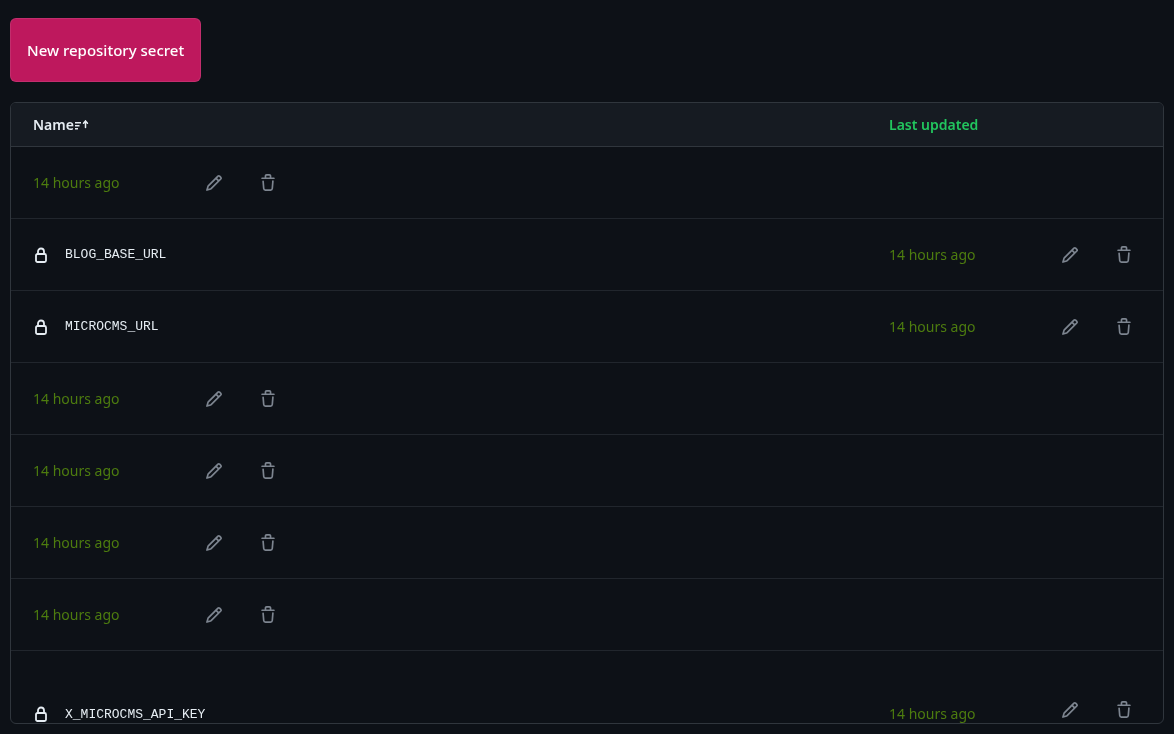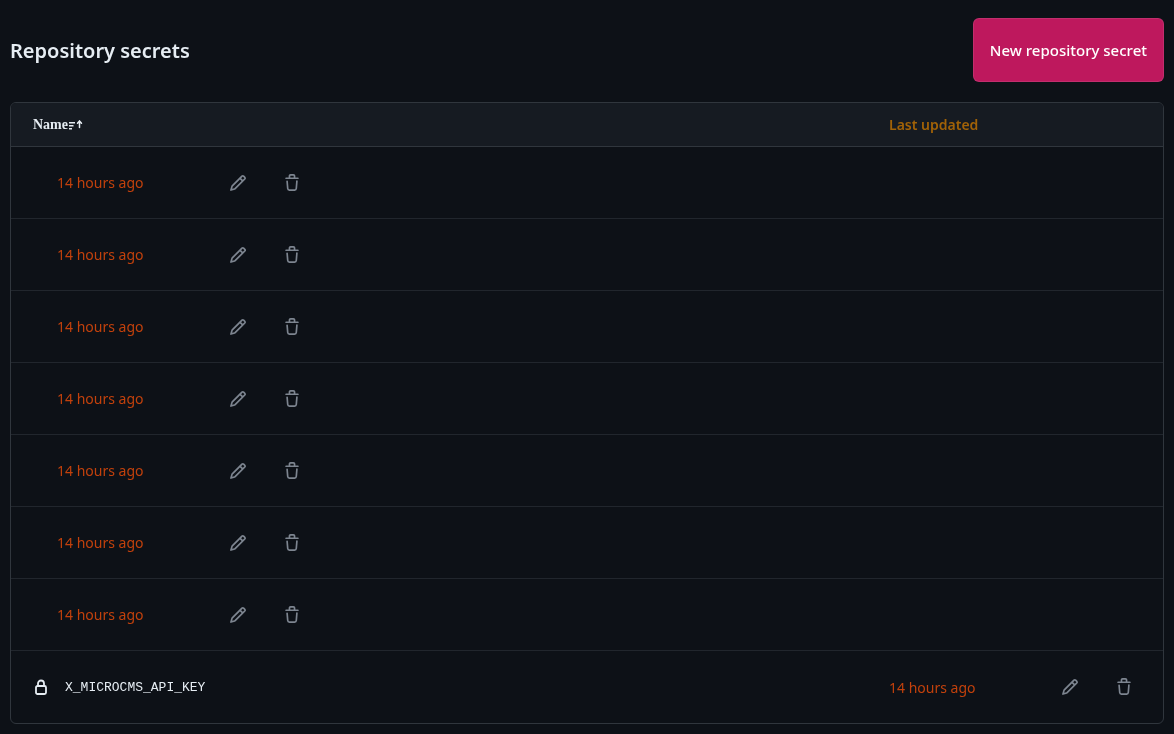--- a/index.html
+++ b/index.html
@@ -47,65 +47,63 @@
     border-bottom: 1px solid #30363d;
   }
   .col-name-header {
     flex: 1;
     display: flex;
     align-items: center;
     font-size: 14px;
     font-weight: 600;
     color: #e6edf3;
     cursor: pointer;
-    font-family: Liberation Serif, serif;
   }
   .sort-icon {
     display: inline-flex;
     color: #e6edf3;
   }
   .col-updated-header {
     width: 140px;
     font-size: 14px;
     font-weight: 600;
-    color: #a16207;
+    color: #22c55e;
   }
   .col-actions-header {
     width: 112px;
   }
   .table-row {
     display: flex;
     align-items: center;
     padding: 0 22px;
     height: 72px;
     border-bottom: 1px solid #21262d;
   }
-  .table-row:last-child { border-bottom: none; }
+  .table-row:last-child { border-bottom: none; align-items: flex-end; }
   .col-name {
     flex: 1;
     display: flex;
     align-items: center;
     gap: 16px;
   }
   .lock-icon {
     color: #e6edf3;
     display: inline-flex;
     width: 16px;
     flex-shrink: 0;
   }
   .secret-name {
     font-family: ui-monospace, SFMono-Regular, "SF Mono", Menlo, Consolas, "Liberation Mono", monospace;
     font-size: 13px;
     color: #e6edf3;
   }
   .col-updated {
     width: 140px;
     font-size: 14px;
-    color: #c2410c;
-    margin-left: 24px;
+    color: #4d7c0f;
   }
   .col-actions {
     width: 112px;
     display: flex;
     justify-content: flex-end;
     gap: 28px;
     padding-right: 4px;
   }
   .action-btn {
     background: none;
@@ -116,21 +114,20 @@
     display: inline-flex;
     align-items: center;
     justify-content: center;
   }
   svg { display: block; }
 </style>
 </head>
 <body>
 
 <div class="header-row">
-  <h2 class="page-title">Repository secrets</h2>
   <button class="new-secret-btn">New repository secret</button>
 </div>
 
 <div class="table">
   <div class="table-header">
     <div class="col-name-header">
       <span>Name</span>
       <span class="sort-icon">
         <svg width="16" height="16" viewBox="0 0 16 16" fill="currentColor">
           <path d="M1 5h6v1.5H1V5zm0 3h4.5v1.5H1V8zm0 3h3v1.5H1V11z"></path>
@@ -156,40 +153,58 @@
         <span>
           <svg width="18" height="18" viewBox="0 0 16 16" fill="currentColor">
             <path d="M11 1.75V3h2.25a.75.75 0 0 1 0 1.5H2.75a.75.75 0 0 1 0-1.5H5V1.75C5 .784 5.784 0 6.75 0h2.5C10.216 0 11 .784 11 1.75ZM6.5 3h3V1.75a.25.25 0 0 0-.25-.25h-2.5a.25.25 0 0 0-.25.25V3Zm-2.92 2.7a.75.75 0 0 1 .82.67l.54 6.48a.75.75 0 0 0 .748.687h4.624a.75.75 0 0 0 .748-.687l.54-6.48a.75.75 0 1 1 1.494.125l-.54 6.48A2.25 2.25 0 0 1 10.312 15H5.688a2.25 2.25 0 0 1-2.242-2.038l-.54-6.48a.75.75 0 0 1 .674-.782Z"></path>
           </svg>
         </span>
       </button>
     </div>
   </div>
 
   <div class="table-row">
-    <div class="col-updated">14 hours ago</div>
-    <div class="col-actions">
-      <button class="action-btn">
-        <span>
-          <svg width="18" height="18" viewBox="0 0 16 16" fill="currentColor">
-            <path d="M11.013 1.427a1.75 1.75 0 0 1 2.474 0l1.086 1.086a1.75 1.75 0 0 1 0 2.474l-8.61 8.61c-.21.21-.47.364-.756.445l-3.251.93a.75.75 0 0 1-.927-.928l.929-3.25c.081-.286.235-.547.445-.758l8.61-8.61Zm1.414 1.06a.25.25 0 0 0-.354 0L10.811 3.75l1.439 1.44 1.263-1.263a.25.25 0 0 0 0-.354l-1.086-1.086ZM11.189 6.25 9.75 4.81l-6.286 6.287a.253.253 0 0 0-.064.108l-.558 1.953 1.953-.558a.253.253 0 0 0 .108-.064L11.189 6.25Z"></path>
-          </svg>
-        </span>
-      </button>
-      <button class="action-btn">
-        <span>
-          <svg width="18" height="18" viewBox="0 0 16 16" fill="currentColor">
-            <path d="M11 1.75V3h2.25a.75.75 0 0 1 0 1.5H2.75a.75.75 0 0 1 0-1.5H5V1.75C5 .784 5.784 0 6.75 0h2.5C10.216 0 11 .784 11 1.75ZM6.5 3h3V1.75a.25.25 0 0 0-.25-.25h-2.5a.25.25 0 0 0-.25.25V3Zm-2.92 2.7a.75.75 0 0 1 .82.67l.54 6.48a.75.75 0 0 0 .748.687h4.624a.75.75 0 0 0 .748-.687l.54-6.48a.75.75 0 1 1 1.494.125l-.54 6.48A2.25 2.25 0 0 1 10.312 15H5.688a2.25 2.25 0 0 1-2.242-2.038l-.54-6.48a.75.75 0 0 1 .674-.782Z"></path>
-          </svg>
-        </span>
-      </button>
-    </div>
-  </div>
-
-  <div class="table-row">
+    <div class="col-name">
+      <span class="lock-icon">
+        <svg width="16" height="18" viewBox="0 0 16 18" fill="none" stroke="currentColor" stroke-width="1.8">
+          <rect x="3" y="8" width="10" height="8" rx="1.5"></rect>
+          <path d="M5 8V5.5a3 3 0 0 1 6 0V8"></path>
+        </svg>
+      </span>
+      <span class="secret-name">BLOG_BASE_URL</span>
+    </div>
+    <div class="col-updated">14 hours ago</div>
+    <div class="col-actions">
+      <button class="action-btn">
+        <span>
+          <svg width="18" height="18" viewBox="0 0 16 16" fill="currentColor">
+            <path d="M11.013 1.427a1.75 1.75 0 0 1 2.474 0l1.086 1.086a1.75 1.75 0 0 1 0 2.474l-8.61 8.61c-.21.21-.47.364-.756.445l-3.251.93a.75.75 0 0 1-.927-.928l.929-3.25c.081-.286.235-.547.445-.758l8.61-8.61Zm1.414 1.06a.25.25 0 0 0-.354 0L10.811 3.75l1.439 1.44 1.263-1.263a.25.25 0 0 0 0-.354l-1.086-1.086ZM11.189 6.25 9.75 4.81l-6.286 6.287a.253.253 0 0 0-.064.108l-.558 1.953 1.953-.558a.253.253 0 0 0 .108-.064L11.189 6.25Z"></path>
+          </svg>
+        </span>
+      </button>
+      <button class="action-btn">
+        <span>
+          <svg width="18" height="18" viewBox="0 0 16 16" fill="currentColor">
+            <path d="M11 1.75V3h2.25a.75.75 0 0 1 0 1.5H2.75a.75.75 0 0 1 0-1.5H5V1.75C5 .784 5.784 0 6.75 0h2.5C10.216 0 11 .784 11 1.75ZM6.5 3h3V1.75a.25.25 0 0 0-.25-.25h-2.5a.25.25 0 0 0-.25.25V3Zm-2.92 2.7a.75.75 0 0 1 .82.67l.54 6.48a.75.75 0 0 0 .748.687h4.624a.75.75 0 0 0 .748-.687l.54-6.48a.75.75 0 1 1 1.494.125l-.54 6.48A2.25 2.25 0 0 1 10.312 15H5.688a2.25 2.25 0 0 1-2.242-2.038l-.54-6.48a.75.75 0 0 1 .674-.782Z"></path>
+          </svg>
+        </span>
+      </button>
+    </div>
+  </div>
+
+  <div class="table-row">
+    <div class="col-name">
+      <span class="lock-icon">
+        <svg width="16" height="18" viewBox="0 0 16 18" fill="none" stroke="currentColor" stroke-width="1.8">
+          <rect x="3" y="8" width="10" height="8" rx="1.5"></rect>
+          <path d="M5 8V5.5a3 3 0 0 1 6 0V8"></path>
+        </svg>
+      </span>
+      <span class="secret-name">MICROCMS_URL</span>
+    </div>
     <div class="col-updated">14 hours ago</div>
     <div class="col-actions">
       <button class="action-btn">
         <span>
           <svg width="18" height="18" viewBox="0 0 16 16" fill="currentColor">
             <path d="M11.013 1.427a1.75 1.75 0 0 1 2.474 0l1.086 1.086a1.75 1.75 0 0 1 0 2.474l-8.61 8.61c-.21.21-.47.364-.756.445l-3.251.93a.75.75 0 0 1-.927-.928l.929-3.25c.081-.286.235-.547.445-.758l8.61-8.61Zm1.414 1.06a.25.25 0 0 0-.354 0L10.811 3.75l1.439 1.44 1.263-1.263a.25.25 0 0 0 0-.354l-1.086-1.086ZM11.189 6.25 9.75 4.81l-6.286 6.287a.253.253 0 0 0-.064.108l-.558 1.953 1.953-.558a.253.253 0 0 0 .108-.064L11.189 6.25Z"></path>
           </svg>
         </span>
       </button>
       <button class="action-btn">

